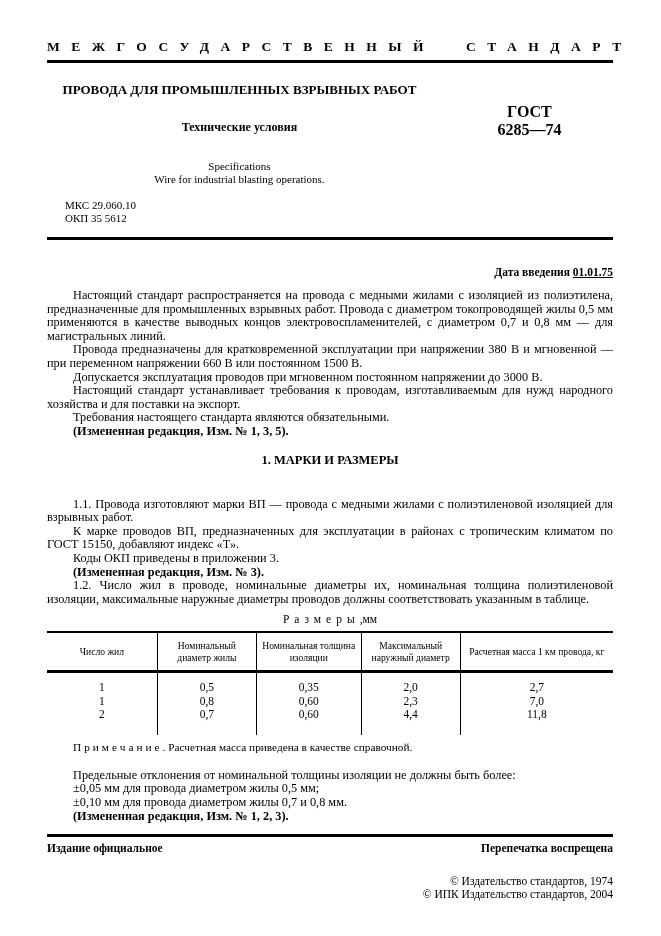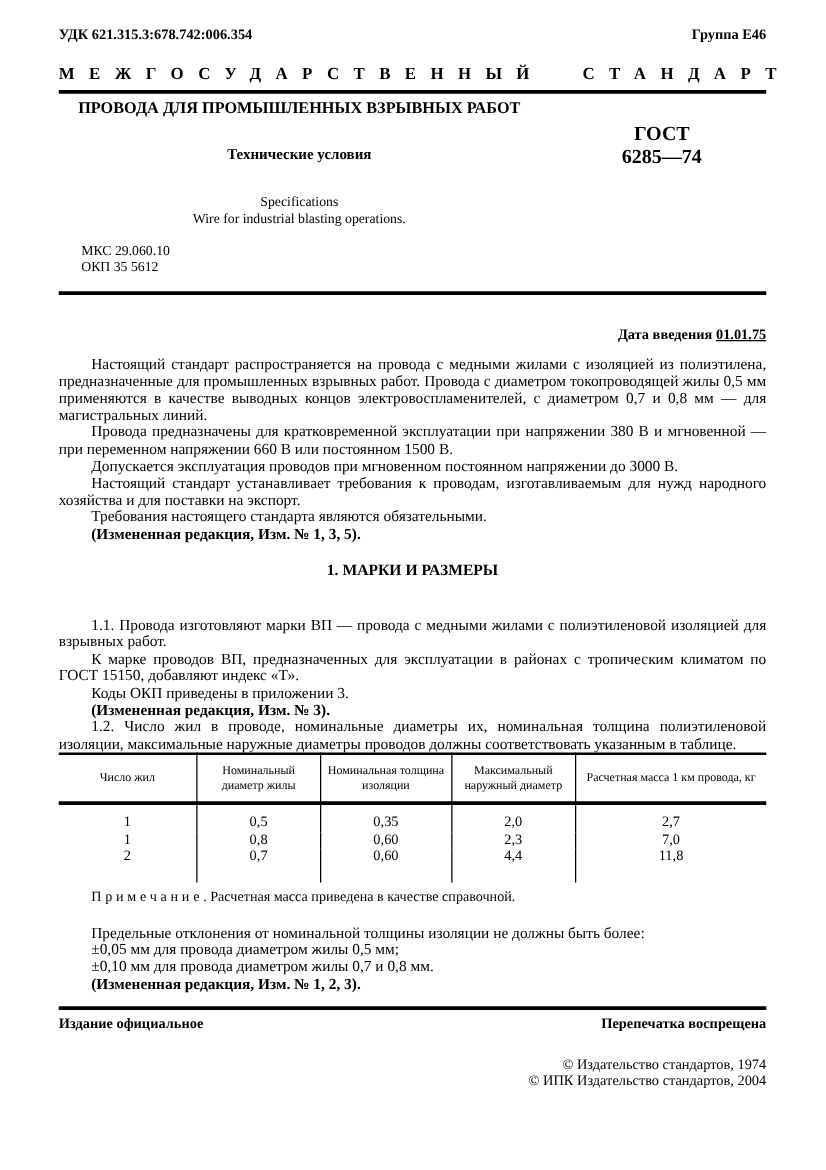--- a/index.html
+++ b/index.html
@@ -22,21 +22,21 @@
     text-align: center;
     font-weight: bold;
     font-size: 13.5px;
     letter-spacing: 11.5px;
     word-spacing: 16px;
     white-space: nowrap;
   }
   .rule-thick { border: 0; border-top: 3px solid #000; margin-top: 5px; }
 
   
-  .title-block { display: flex; margin-top: 3px; gap: 48px; }
+  .title-block { display: flex; margin-top: 19px; gap: 48px; }
   .title-left { width: 68%; text-align: center; }
   .title-right { flex: 1; text-align: center; padding-right: 34px; padding-top: 21px; }
   .doc-title { font-weight: bold; font-size: 13px; }
   .doc-subtitle { font-weight: bold; font-size: 12px; margin-top: 22px; }
   .doc-title-en { font-size: 11px; line-height: 13px; margin-top: 25px; }
   .gost-label { font-weight: bold; font-size: 16px; line-height: 18px; }
   .codes { text-align: left; padding-left: 18px; font-size: 11px; line-height: 12.5px; margin-top: 13px; }
   .rule-under-title { border: 0; border-top: 3px solid #000; margin-top: 13px; }
 
   .date-line { text-align: right; font-weight: bold; font-size: 11.5px; margin-top: 26px; }
@@ -94,24 +94,20 @@
   
   .footer-rule { border: 0; border-top: 3px solid #000; margin-top: 11px; }
   .footer-row { display: flex; justify-content: space-between; font-weight: bold; font-size: 11.5px; margin-top: 5px; }
   .copyright { text-align: right; font-size: 11.5px; line-height: 13px; margin-top: 21px; }
 </style>
 </head>
 <body>
 
 <div class="page">
 
-  <div class="meta-row">
-    <span>УДК 621.315.3:678.742:006.354</span>
-    <span>Группа Е46</span>
-  </div>
 
   <div class="standard-banner">МЕЖГОСУДАРСТВЕННЫЙ СТАНДАРТ</div>
   <hr class="rule-thick">
 
   <div class="title-block">
     <div class="title-left">
       <div class="doc-title">ПРОВОДА ДЛЯ ПРОМЫШЛЕННЫХ ВЗРЫВНЫХ РАБОТ</div>
       <div class="doc-subtitle">Технические условия</div>
       <div class="doc-title-en">
         <div>Specifications</div>
@@ -147,20 +143,23 @@
   <div class="section-heading">1. МАРКИ И РАЗМЕРЫ</div>
 
   <div class="body-text" style="margin-top:0">
     <p>1.1. Провода изготовляют марки ВП — провода с медными жилами с полиэтиленовой изоляцией для взрывных работ.</p>
     <p>К марке проводов ВП, предназначенных для эксплуатации в районах с тропическим климатом по ГОСТ 15150, добавляют индекс «Т».</p>
     <p>Коды ОКП приведены в приложении 3.</p>
     <p class="bold">(Измененная редакция, Изм. № 3).</p>
     <p>1.2. Число жил в проводе, номинальные диаметры их, номинальная толщина полиэтиленовой изоляции, максимальные наружные диаметры проводов должны соответствовать указанным в таблице.</p>
   </div>
 
+  <div class="table-caption">
+    <span class="spaced">Размеры</span><span>,мм</span>
+  </div>
 
   <table>
     <colgroup>
       <col class="c1">
         <col class="c2">
         <col class="c3">
         <col class="c4">
         <col class="c5">
     </colgroup>
     <thead>

